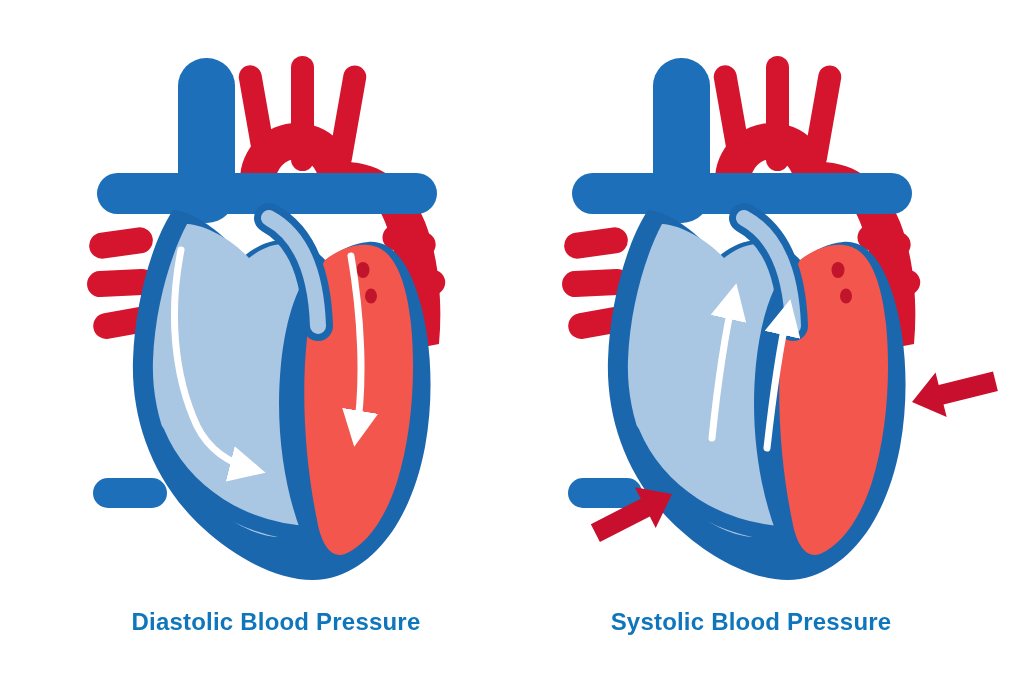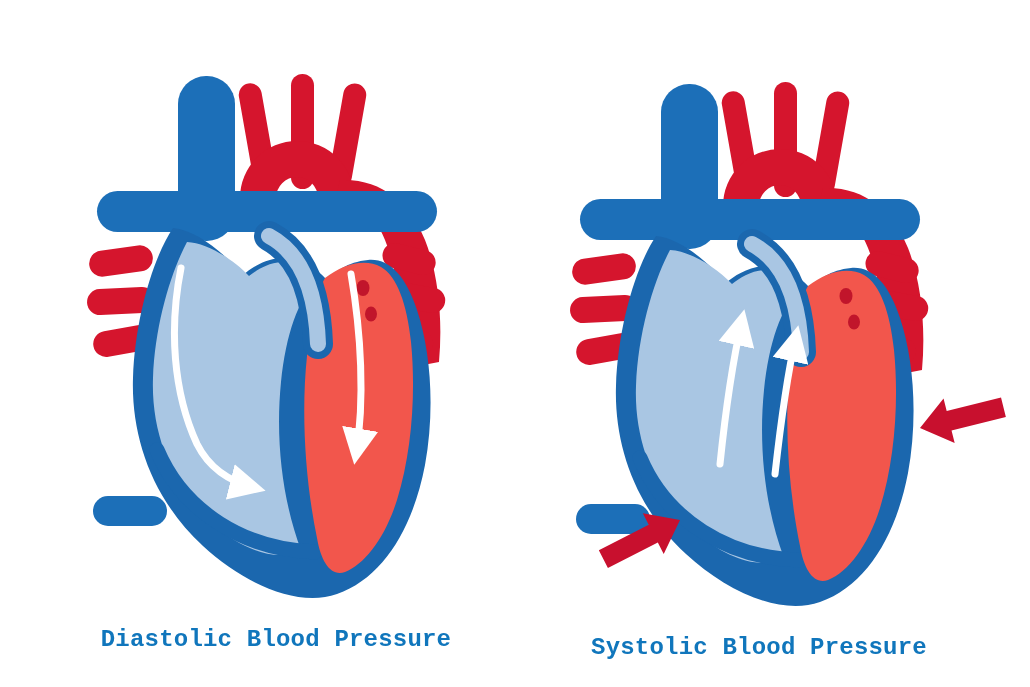--- a/index.html
+++ b/index.html
@@ -10,21 +10,21 @@
     --vessel-red:#D5152D;
     --chamber-red:#F2564C;
     --dot-red:#C1152B;
     --compression-arrow-red:#C8102E;
     --flow-arrow-white:#FFFFFF;
     --background:#FFFFFF;
   }
   html,body{margin:0;padding:0;}
   body{background:var(--background);font-family:"Liberation Sans",sans-serif;}
   .stage{position:relative;width:1030px;height:687px;background:var(--background);overflow:hidden;}
-  .panel{position:absolute;top:60px;width:450px;font-family:Liberation Mono, monospace;}
+  .panel{position:absolute;top:42px;width:450px;}
   .panel.left{left:85px;}
   .panel.right{left:560px;}
   .heart-svg{display:block;width:450px;height:560px;}
   .caption{margin-top:6px;width:100%;text-align:center;transform:translateX(-34px);
     color:var(--label-text);font-size:24px;font-weight:600;letter-spacing:.2px;}
   .defs-holder{position:absolute;width:0;height:0;overflow:hidden;}
   .f-outline{fill:var(--outline-blue);}
   .f-vblue{fill:var(--vessel-blue);}
   .f-lblue{fill:var(--chamber-light-blue);}
   .f-red{fill:var(--vessel-red);}
@@ -91,21 +91,21 @@
     <svg class="heart-svg" viewBox="0 0 450 560" role="img">
       <use href="#heart-base"></use>
       <g>
         <path class="flow" marker-end="url(#mw)" d="M 96,208 C 84,268 88,332 112,384 C 124,408 146,422 170,428"></path>
         <path class="flow" marker-end="url(#mw)" d="M 266,214 C 276,272 280,340 271,394"></path>
       </g>
     </svg>
     <figcaption class="caption">Diastolic Blood Pressure</figcaption>
   </figure>
 
-  <figure class="panel right" style="margin:8px">
+  <figure class="panel right" style="margin:0">
     <svg class="heart-svg" viewBox="0 0 450 560" role="img">
       <use href="#heart-base"></use>
       <g>
         <path class="flow" marker-end="url(#mw)" d="M 152,396 C 158,338 165,292 174,252"></path>
         <path class="flow" marker-end="url(#mw)" d="M 207,406 C 213,352 220,304 228,268"></path>
       </g>
       <g>
         <path class="f-comp" transform="translate(112,452) rotate(-27)" d="M 0,0 L -30,-23 L -30,-10 L -86,-10 L -86,10 L -30,10 L -30,23 Z"></path>
         <path class="f-comp" transform="translate(352,360) rotate(166)" d="M 0,0 L -30,-23 L -30,-10 L -86,-10 L -86,10 L -30,10 L -30,23 Z"></path>
       </g>

